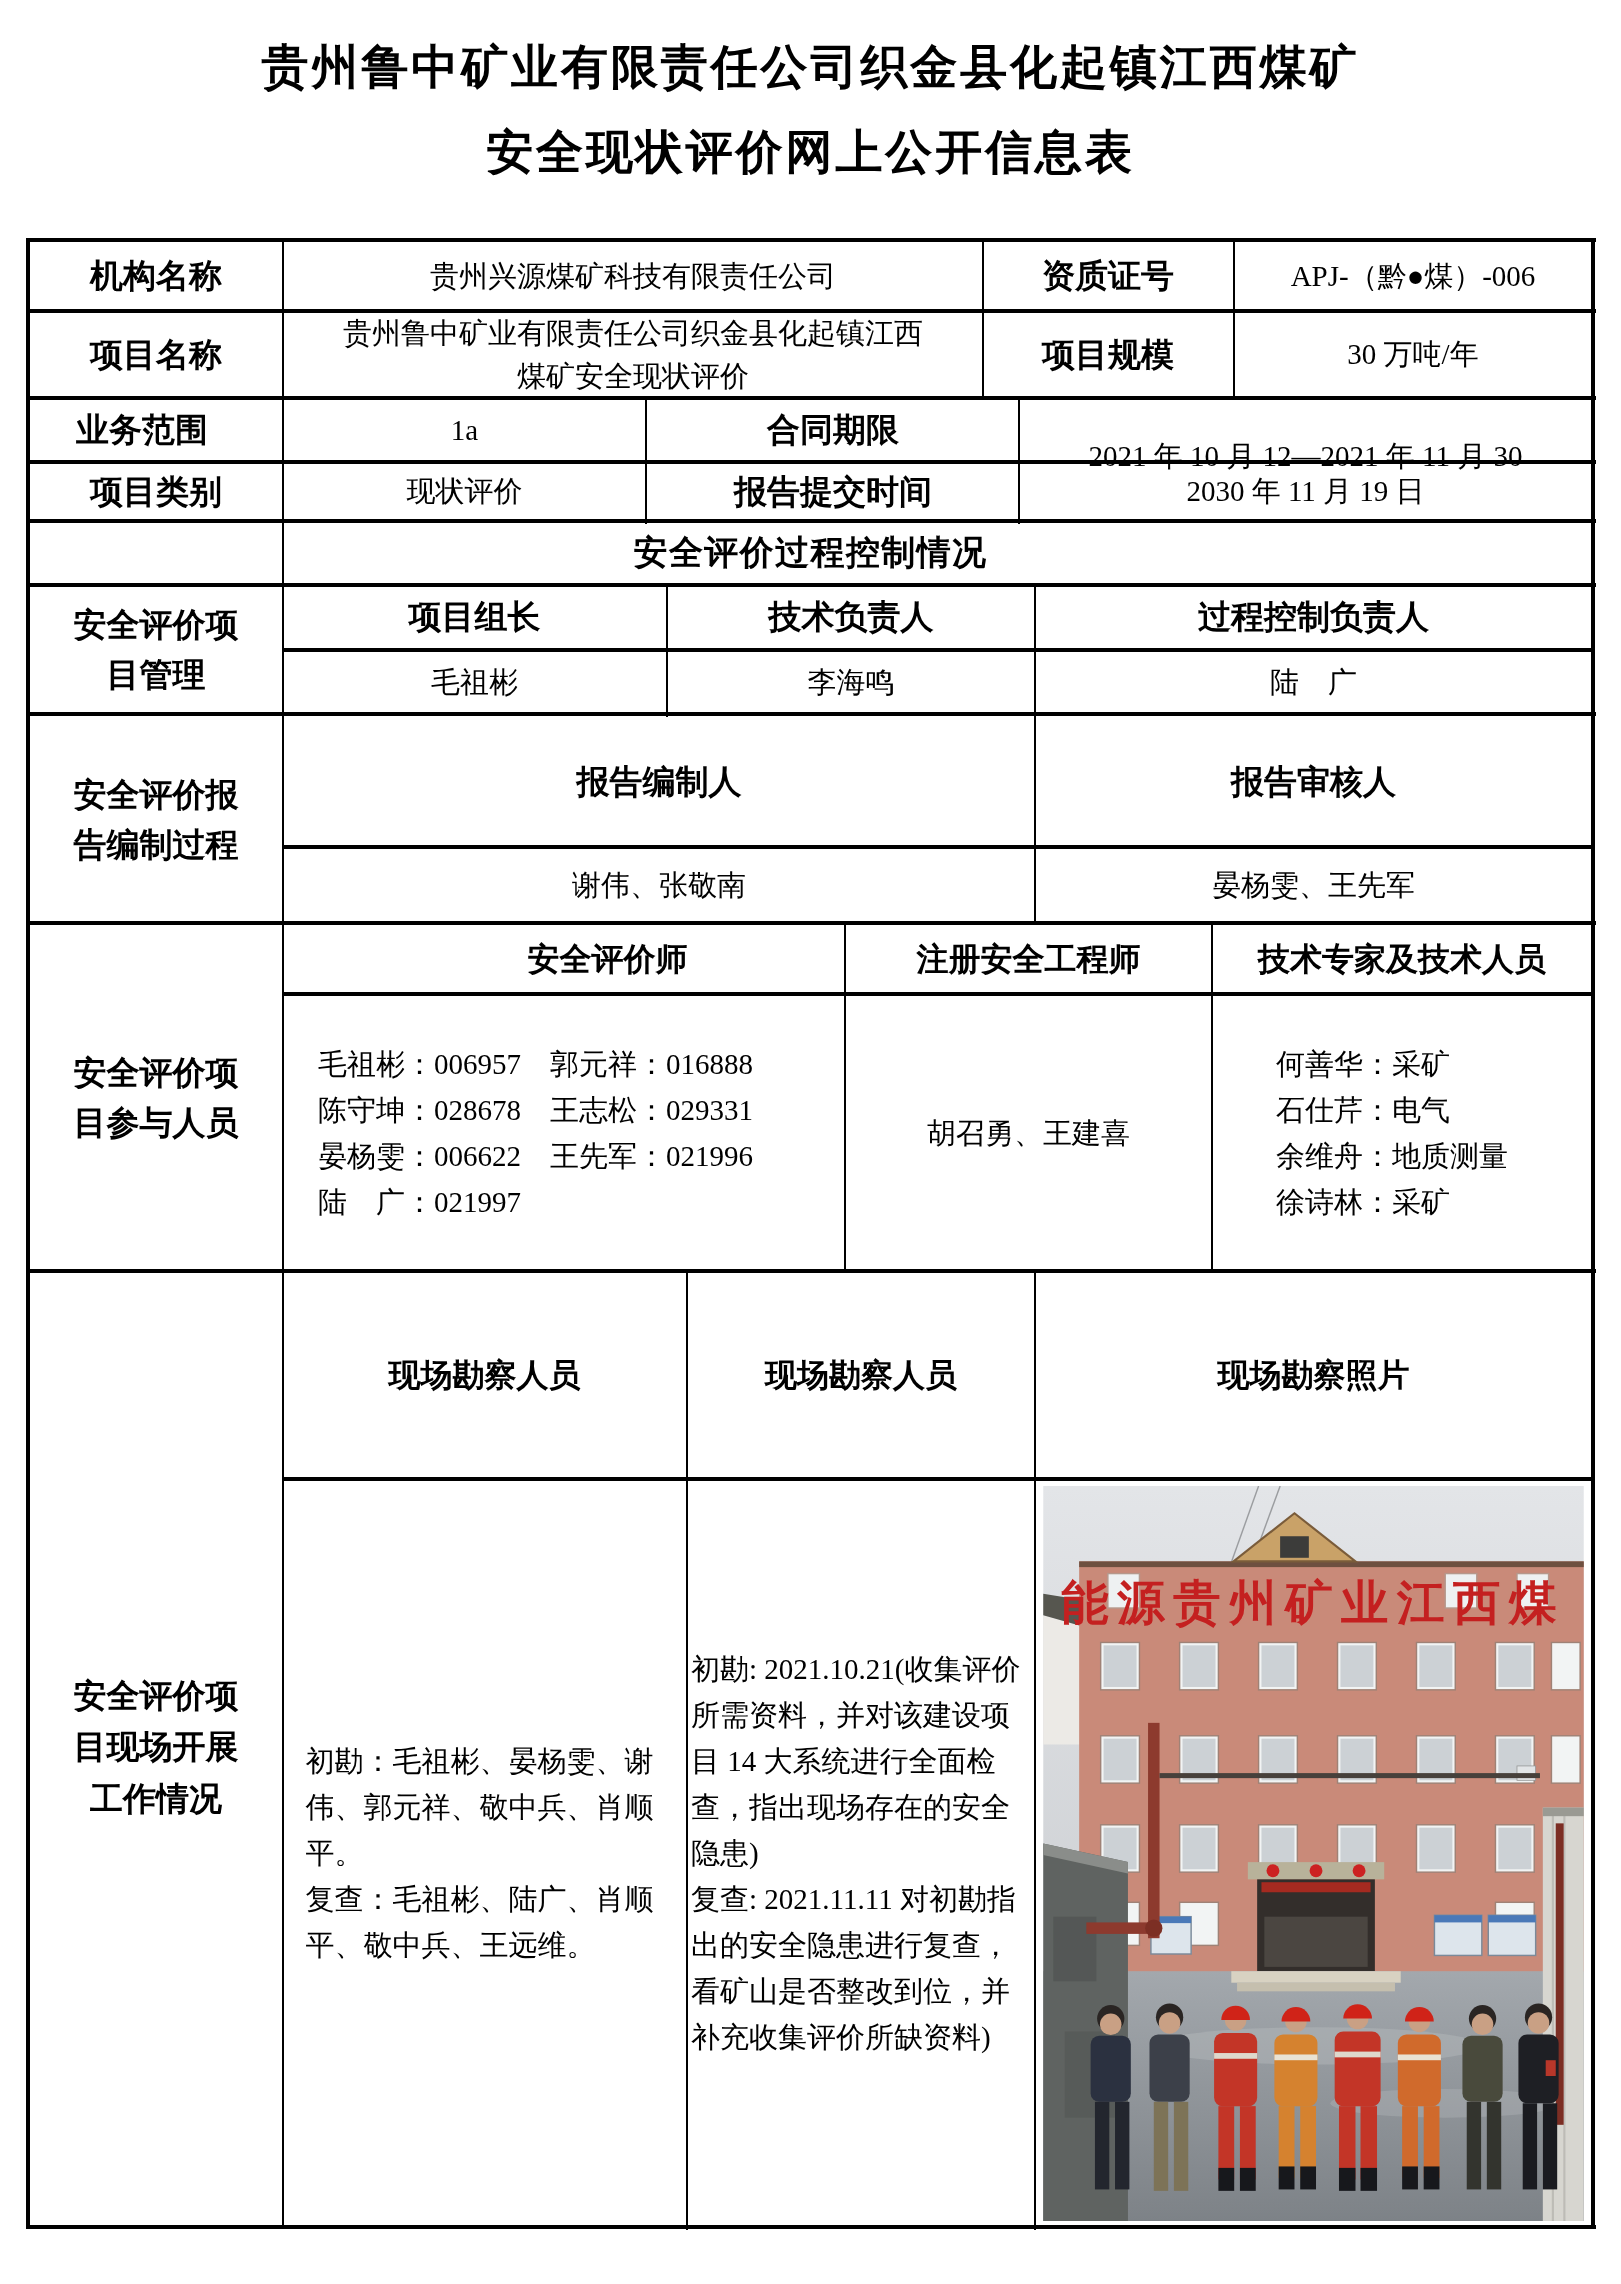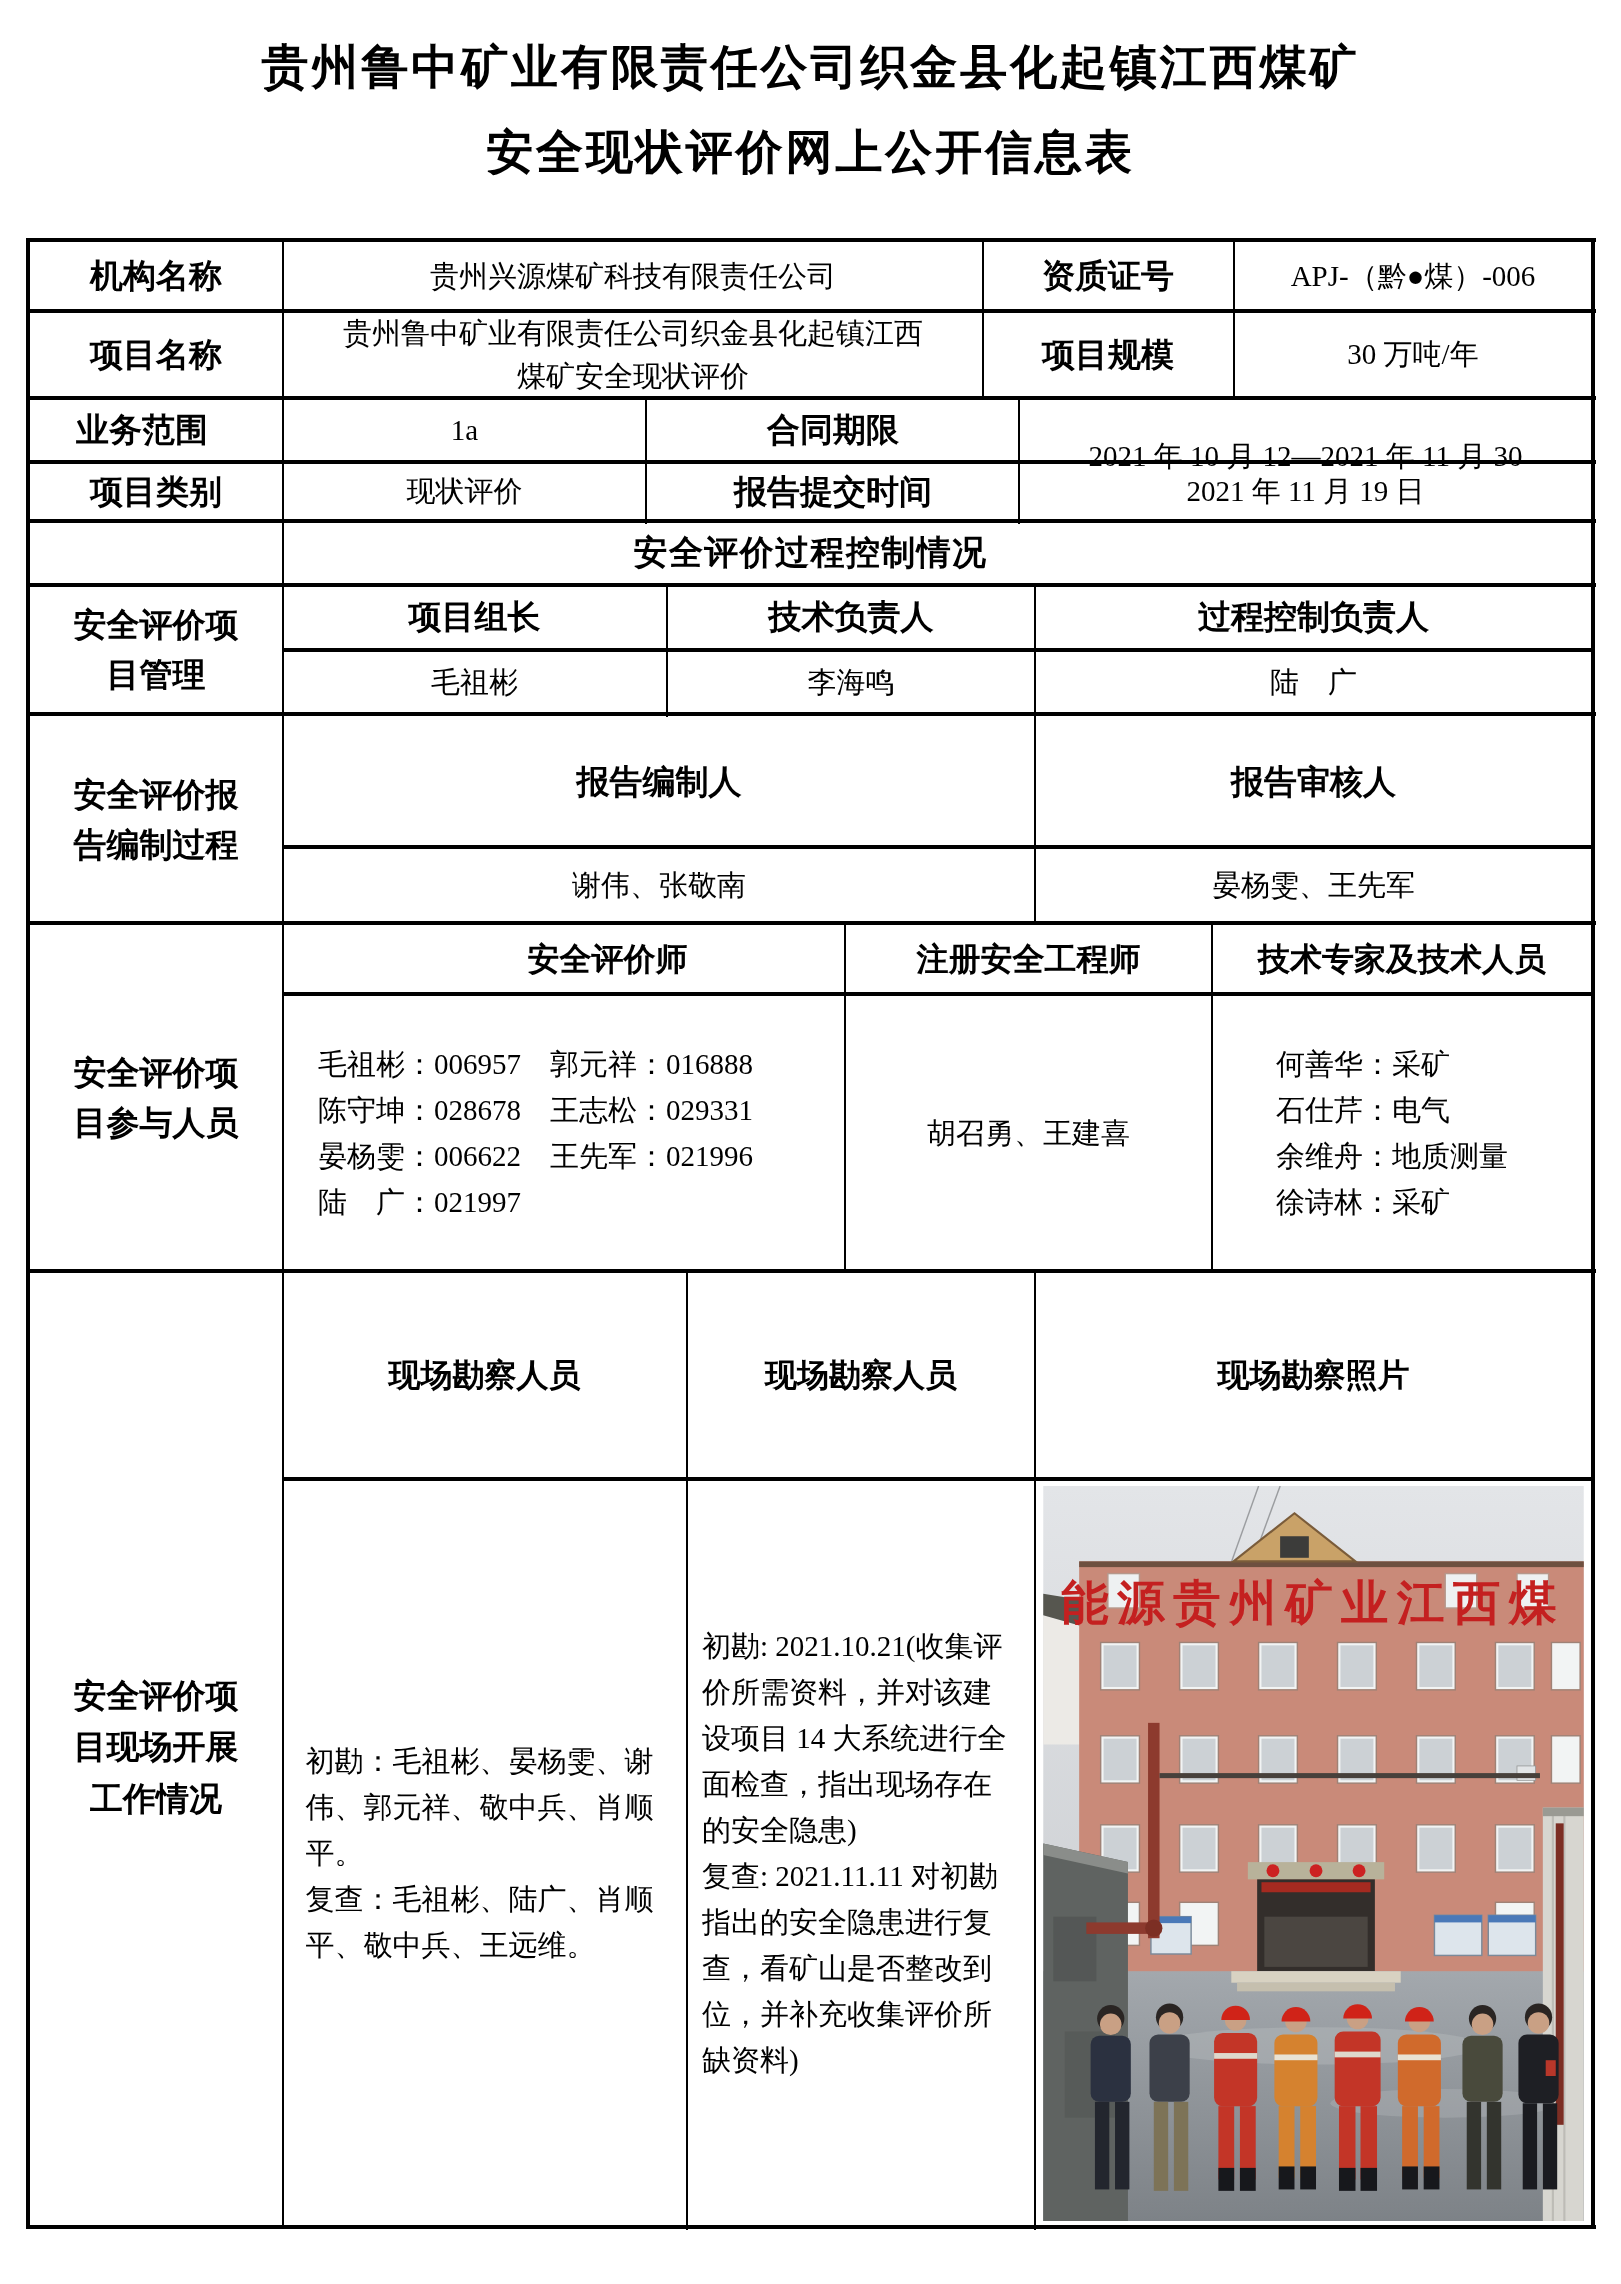--- a/index.html
+++ b/index.html
@@ -76,21 +76,21 @@
   <div class="cell val" style="left:1235px;top:313px;width:356px;height:83px;">30 万吨/年</div>
 
   <div class="cell lbl" style="left:30px;top:400px;width:224px;height:60px;">业务范围</div>
   <div class="cell val" style="left:284px;top:400px;width:361px;height:60px;">1a</div>
   <div class="cell lbl" style="left:648px;top:400px;width:370px;height:60px;">合同期限</div>
   <div class="cell val" style="left:1020px;top:418px;width:571px;height:76px;">2021 年 10 月 12—2021 年 11 月 30</div>
 
   <div class="cell lbl" style="left:30px;top:464px;width:252px;height:55px;">项目类别</div>
   <div class="cell val" style="left:284px;top:464px;width:361px;height:55px;">现状评价</div>
   <div class="cell lbl" style="left:648px;top:464px;width:370px;height:55px;">报告提交时间</div>
-  <div class="cell val" style="left:1020px;top:464px;width:571px;height:55px;">2021 年 11 月 19 日</div>
+  <div class="cell val" style="left:1020px;top:464px;width:571px;height:55px;">2030 年 11 月 19 日</div>
 
   <div class="cell hdr-band" style="left:30px;top:523px;width:1561px;height:60px;">安全评价过程控制情况</div>
 
   <div class="cell lbl pre" style="left:30px;top:587px;width:252px;height:125px;line-height:1.5;">安全评价项
 目管理</div>
   <div class="cell lbl" style="left:284px;top:587px;width:381px;height:60px;">项目组长</div>
   <div class="cell lbl" style="left:668px;top:587px;width:366px;height:60px;">技术负责人</div>
   <div class="cell lbl" style="left:1036px;top:587px;width:555px;height:60px;">过程控制负责人</div>
   <div class="cell val" style="left:284px;top:652px;width:381px;height:60px;">毛祖彬</div>
   <div class="cell val" style="left:668px;top:652px;width:366px;height:60px;">李海鸣</div>
@@ -127,21 +127,21 @@
 目现场开展
 工作情况</div>
   <div class="cell lbl" style="left:284px;top:1273px;width:401px;height:204px;font-size:32px;">现场勘察人员</div>
   <div class="cell lbl" style="left:688px;top:1273px;width:346px;height:204px;font-size:32px;">现场勘察人员</div>
   <div class="cell lbl" style="left:1036px;top:1273px;width:555px;height:204px;font-size:32px;">现场勘察照片</div>
 
   <div class="paracell" style="left:284px;top:1481px;width:401px;height:744px;padding:0 21.5px;box-sizing:border-box;">
     <p>初勘：毛祖彬、晏杨雯、谢伟、郭元祥、敬中兵、肖顺平。</p>
     <p>复查：毛祖彬、陆广、肖顺平、敬中兵、王远维。</p>
   </div>
-  <div class="paracell" style="left:688px;top:1481px;width:346px;height:744px;padding:0 14px;box-sizing:border-box;">
+  <div class="paracell" style="left:688px;top:1481px;width:346px;height:744px;padding:0 3px;box-sizing:border-box;">
     <p>初勘: 2021.10.21(收集评价所需资料，并对该建设项目 14 大系统进行全面检查，指出现场存在的安全隐患)</p>
     <p>复查: 2021.11.11 对初勘指出的安全隐患进行复查，看矿山是否整改到位，并补充收集评价所缺资料)</p>
   </div>
 
   <div class="photo-cell" style="left:1036px;top:1481px;width:555px;height:744px;">
     <svg width="541" height="735" viewBox="0 0 753 1024">
       <defs>
         <linearGradient id="sky" x1="0" y1="0" x2="0" y2="1">
           <stop offset="0" stop-color="#e3e5e8"></stop>
             <stop offset="1" stop-color="#c2c5c9"></stop>

